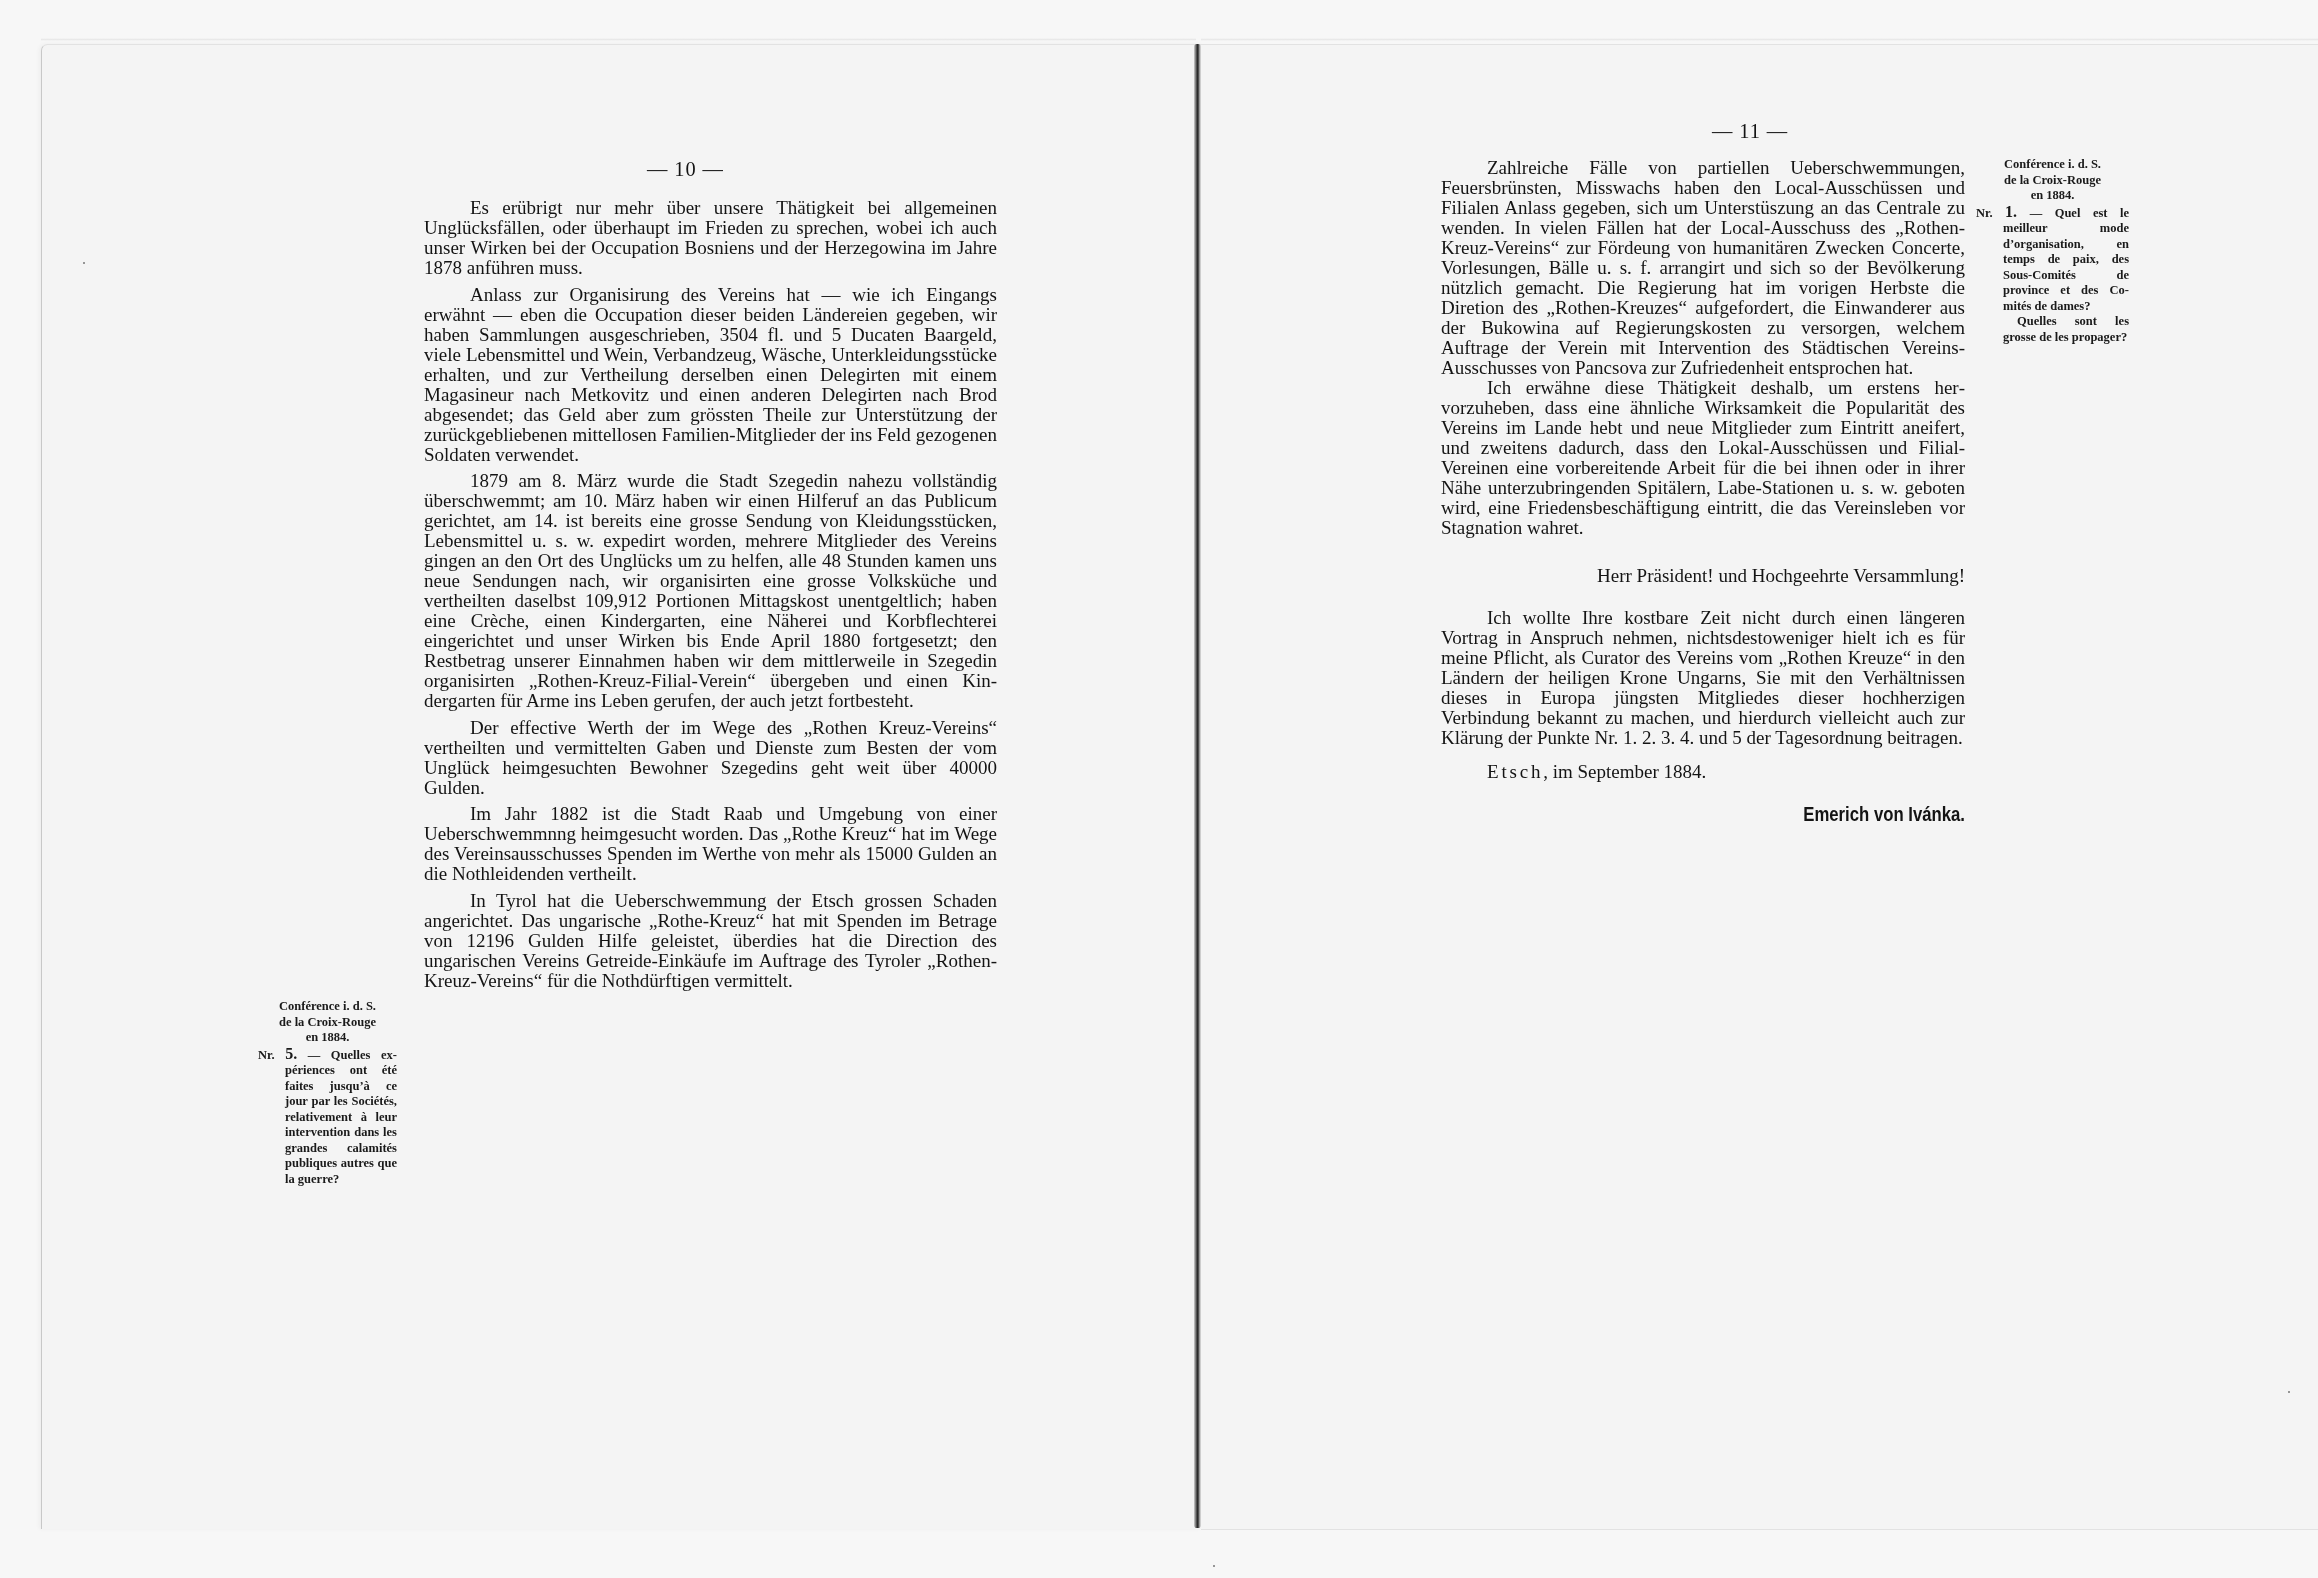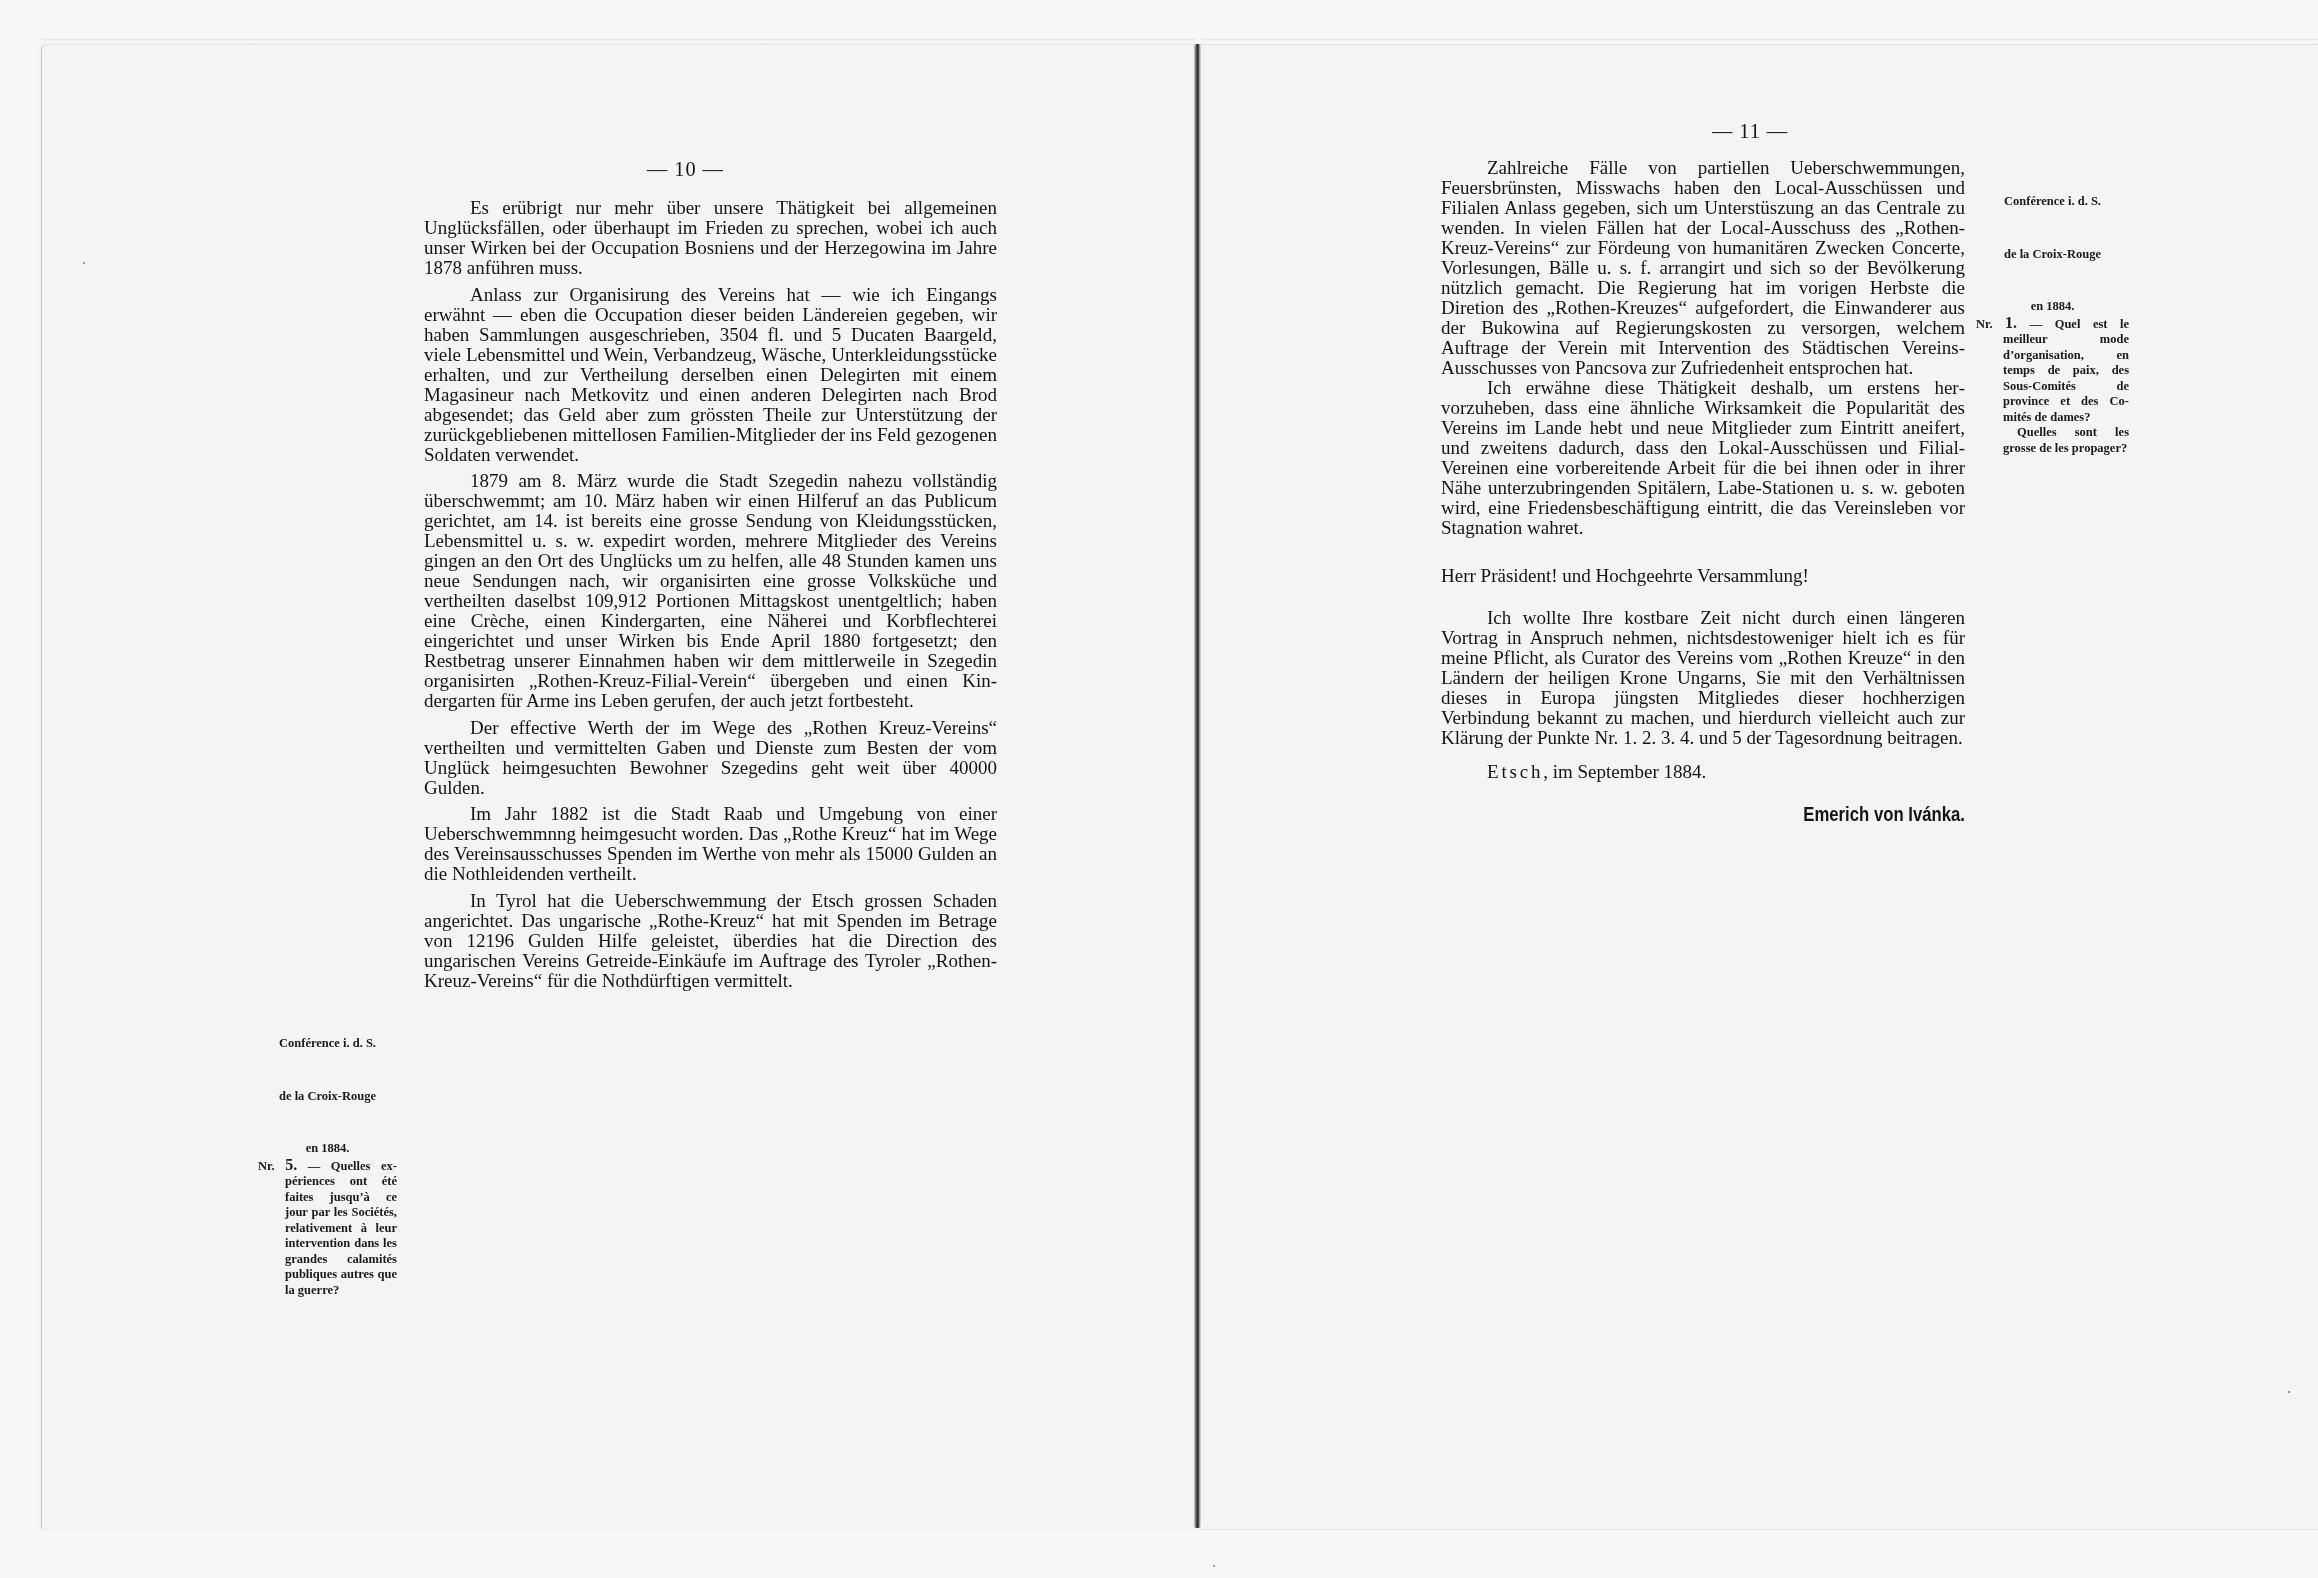--- a/index.html
+++ b/index.html
@@ -47,21 +47,21 @@
     transform-origin: top left;
   }
   .para {
     margin: 0 0 0 0;
     text-indent: 46px;
     hyphens: manual;
   }
   .para + .para { margin-top: 6.5px; }
   .para.no-gap { margin-top: 0; }
   .centered-line {
-    text-align: left; text-indent: 0;
+    text-align: right; text-indent: 0;
     margin: 28px 0 22px 0 !important;
   }
   .place-date { text-indent: 46px; margin-top: 14px !important; }
   .spaced { letter-spacing: 2.8px; }
   .signature {
     font-family: "Liberation Sans", "DejaVu Sans", sans-serif;
     font-weight: bold;
     font-size: 20.4px;
     text-align: right;
     margin-top: 22px !important;
@@ -69,21 +69,21 @@
     transform-origin: right center;
     text-indent: 0;
   }
   .margin-note {
     position: absolute;
     font-size: 12.5px;
     line-height: 15.5px;
     font-weight: bold;
     color: #1a1a1a;
   }
-  .mn-head { text-align: center; margin-top: 37px; }
+  .mn-head { text-align: center; }
   .mn-q {
     text-align: justify;
     padding-left: 27px;
     text-indent: -27px;
   }
   .mn-q .nr-num { font-size: 16px; font-weight: 900; }
   .mn-q2 {
     text-align: justify;
     padding-left: 27px;
     text-indent: 14px;

